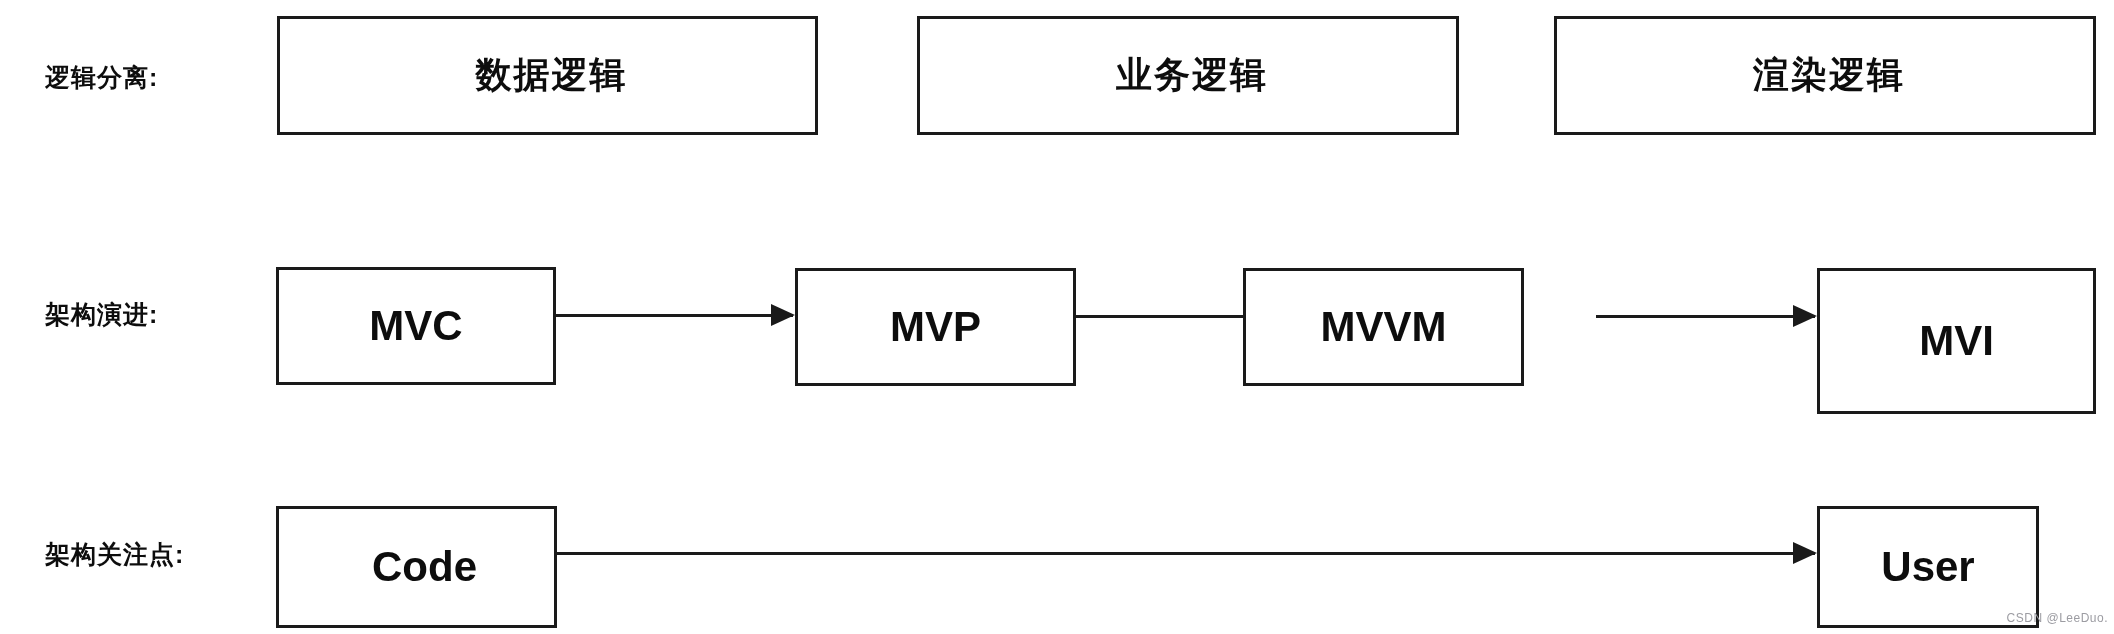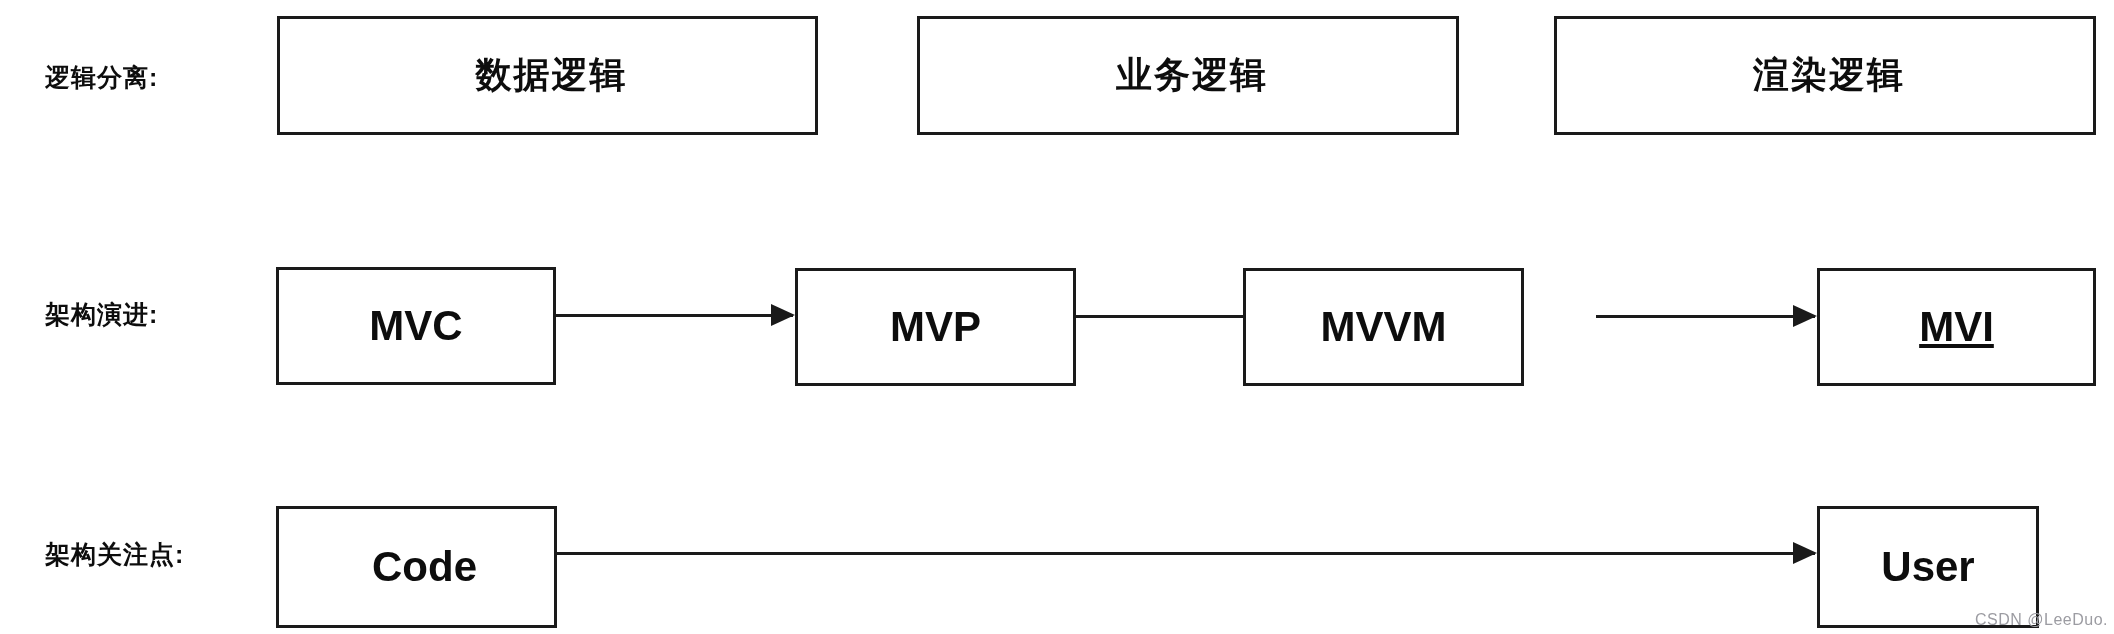--- a/index.html
+++ b/index.html
@@ -38,42 +38,42 @@
     white-space:nowrap;
   }
   .cn{font-size:36px;letter-spacing:2px;padding-left:8px;}
   .en{font-size:42px;letter-spacing:0px;margin-top:12px;}
   .r1b1{left:277px;top:16px;width:541px;height:119px;}
   .r1b2{left:917px;top:16px;width:542px;height:119px;}
   .r1b3{left:1554px;top:16px;width:542px;height:119px;}
   .r2b1{left:276px;top:255px;width:280px;height:118px;}
   .r2b2{left:795px;top:256px;width:281px;height:118px;}
   .r2b3{left:1243px;top:256px;width:281px;height:118px;}
-  .r2b4{left:1817px;top:256px;width:279px;height:118px;text-decoration:underline;}
+  .r2b4{left:1817px;top:256px;width:279px;height:146px;}
   .r3b1{left:276px;top:494px;width:281px;height:122px;padding-left:16px;}
   .r3b2{left:1817px;top:494px;width:222px;height:122px;}
   .arrow{position:absolute;height:0;}
   .arrow .line{
     position:absolute;left:0;right:2px;top:-1.5px;height:3px;
     background:var(--border);
   }
   .arrow .head{
     position:absolute;right:0;top:-11px;width:0;height:0;
     border-left:24px solid var(--border);
     border-top:11px solid transparent;
     border-bottom:11px solid transparent;
   }
   .a1{left:556px;top:315px;width:239px;}
   .a2{left:1076px;top:316px;width:239px;}
   .a3{left:1596px;top:316px;width:221px;}
   .a4{left:557px;top:553px;width:1260px;}
   .watermark{
     position:absolute;
     right:6px;top:611px;
-    font-size:16px;
+    font-size:12px;
     color:var(--watermark);
     letter-spacing:0.5px;
     white-space:nowrap;
   }
 </style>
 </head>
 <body>
 
 <div class="stage">
 

